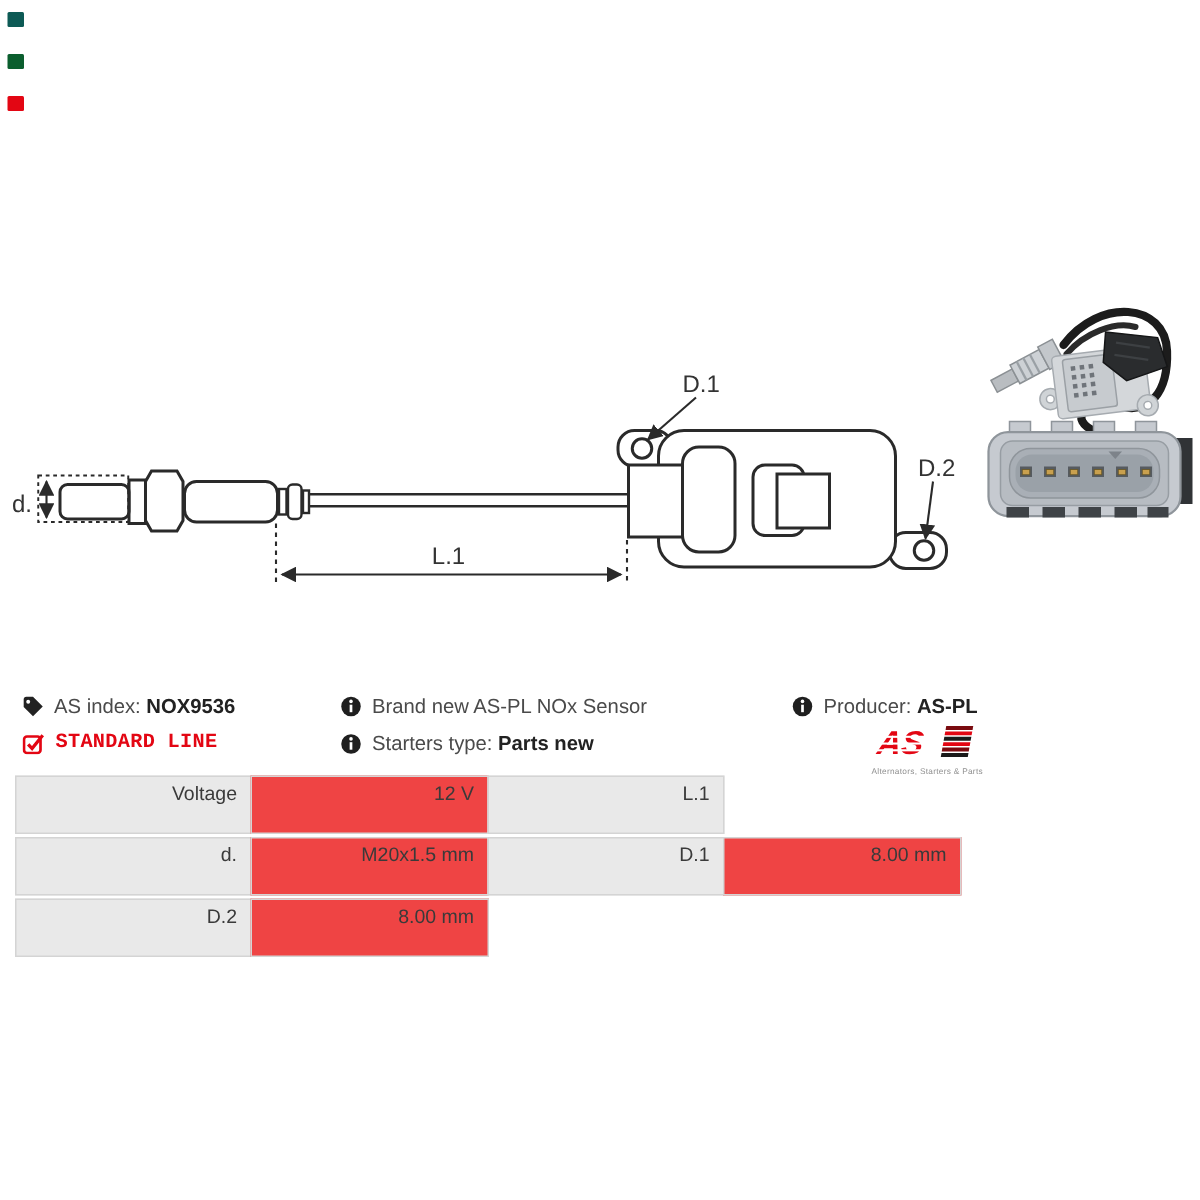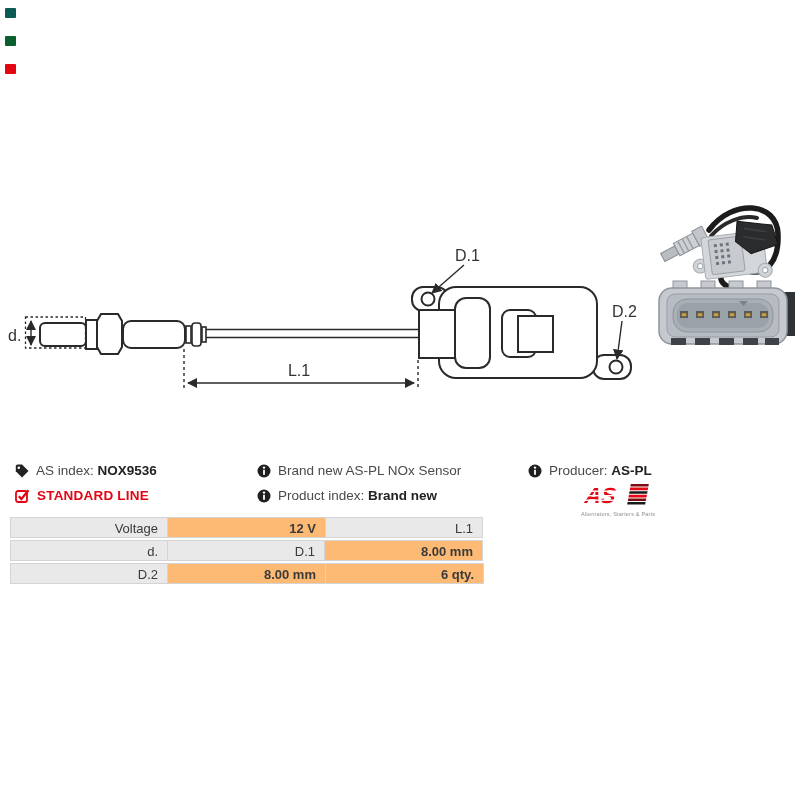--- a/index.html
+++ b/index.html
@@ -12,36 +12,36 @@
 
   
   #photo { position:absolute; left:653px; top:192px; width:145px; height:160px; }
   #diagram { position:absolute; left:0px; top:220px; width:660px; height:200px; }
 
   
   .info-item { position:absolute; display:flex; align-items:center; gap:7px;
     font-size:13.5px; color:#4a4a4a; white-space:nowrap; }
   .info-item b { color:#222; font-weight:bold; }
   .row1 { top:463px; } .row2 { top:488px; }
-  .c1 { left:15px; } .c2 { left:257px; } .c3 { left:528px; }
-  .redtxt { color:#e30613 !important; font-weight:bold; letter-spacing:.2px; }
+  .c1 { left:15px; } .c2 { left:227px; } .c3 { left:528px; }
+  .redtxt { color:#e30613 !important; font-weight:bold; letter-spacing:.2px;font-family:Liberation Mono, monospace; }
   .ico { flex:0 0 auto; display:block; }
 
   
   #logo { position:absolute; left:581px; top:483px; width:72px; text-align:center; }
   #logo .tagline { font-size:5.5px; color:#8f8f8f; letter-spacing:.2px; margin-top:0px;
     white-space:nowrap; }
 
   
   #spec-table { position:absolute; left:10px; top:517px; width:636px; }
   .spec-row { display:flex; margin-bottom:2px; }
-  .spec-cell { height:21px; line-height:21px; border:1px solid #d4d4d4; font-size:13px;
+  .spec-cell { height:39px; line-height:21px; border:1px solid #d4d4d4; font-size:13px;
     text-align:right; padding-right:9px; color:#3a3a3a; }
   .spec-cell.lab { width:158px; background:#e9e9e9; }
-  .spec-cell.val { width:159px; background:#fdba74; margin-left:-1px;font-weight:bold; }
+  .spec-cell.val { width:159px; background:#ef4444; margin-left:-1px; }
   .spec-cell.lab2 { margin-left:-1px; }
 </style>
 </head>
 <body>
 
 <div id="canvas">
 
   <div class="corner-mark" style="top:8px;background:#0d5a55"></div>
   <div class="corner-mark" style="top:36px;background:#0b5e2e"></div>
   <div class="corner-mark" style="top:64px;background:#e30613"></div>
@@ -197,21 +197,21 @@
       <path d="M3.8 7.2 L6.4 10 L13.5 1.2" fill="none" stroke="#e30613" stroke-width="2.2"></path>
     </svg>
     <span class="redtxt">STANDARD LINE</span>
   </div>
   <div class="info-item row2 c2">
     <svg class="ico" width="14" height="14" viewBox="0 0 14 14">
       <circle cx="7" cy="7" r="6.5" fill="#1f1f1f"></circle>
       <circle cx="7" cy="3.6" r="1.2" fill="#fff"></circle>
       <rect x="6.1" y="5.8" width="1.8" height="5" fill="#fff"></rect>
     </svg>
-    <span><span>Product index: </span><b>Brand new</b></span>
+    <span><span>Starters type: </span><b>Parts new</b></span>
   </div>
 
   <div id="logo">
     <svg width="72" height="24" viewBox="0 0 72 24">
       <g transform="skewX(-8)">
         <text x="6" y="20" font-family="Liberation Sans, sans-serif" font-size="22" font-weight="bold" font-style="italic" fill="#e30613">AS</text>
       </g>
       <g fill="#ffffff">
         <rect x="2" y="7.5" width="42" height="1.4"></rect>
         <rect x="2" y="12" width="42" height="1.4"></rect>
@@ -230,23 +230,23 @@
   </div>
 
   <div id="spec-table">
     <div class="spec-row">
       <div class="spec-cell lab">Voltage</div>
       <div class="spec-cell val">12 V</div>
       <div class="spec-cell lab lab2">L.1</div>
     </div>
     <div class="spec-row">
       <div class="spec-cell lab">d.</div>
+      <div class="spec-cell val">M20x1.5 mm</div>
       <div class="spec-cell lab lab2">D.1</div>
       <div class="spec-cell val">8.00 mm</div>
     </div>
     <div class="spec-row">
       <div class="spec-cell lab">D.2</div>
       <div class="spec-cell val">8.00 mm</div>
-      <div class="spec-cell val">6 qty.</div>
     </div>
   </div>
 
 </div>
 
 </body></html>

